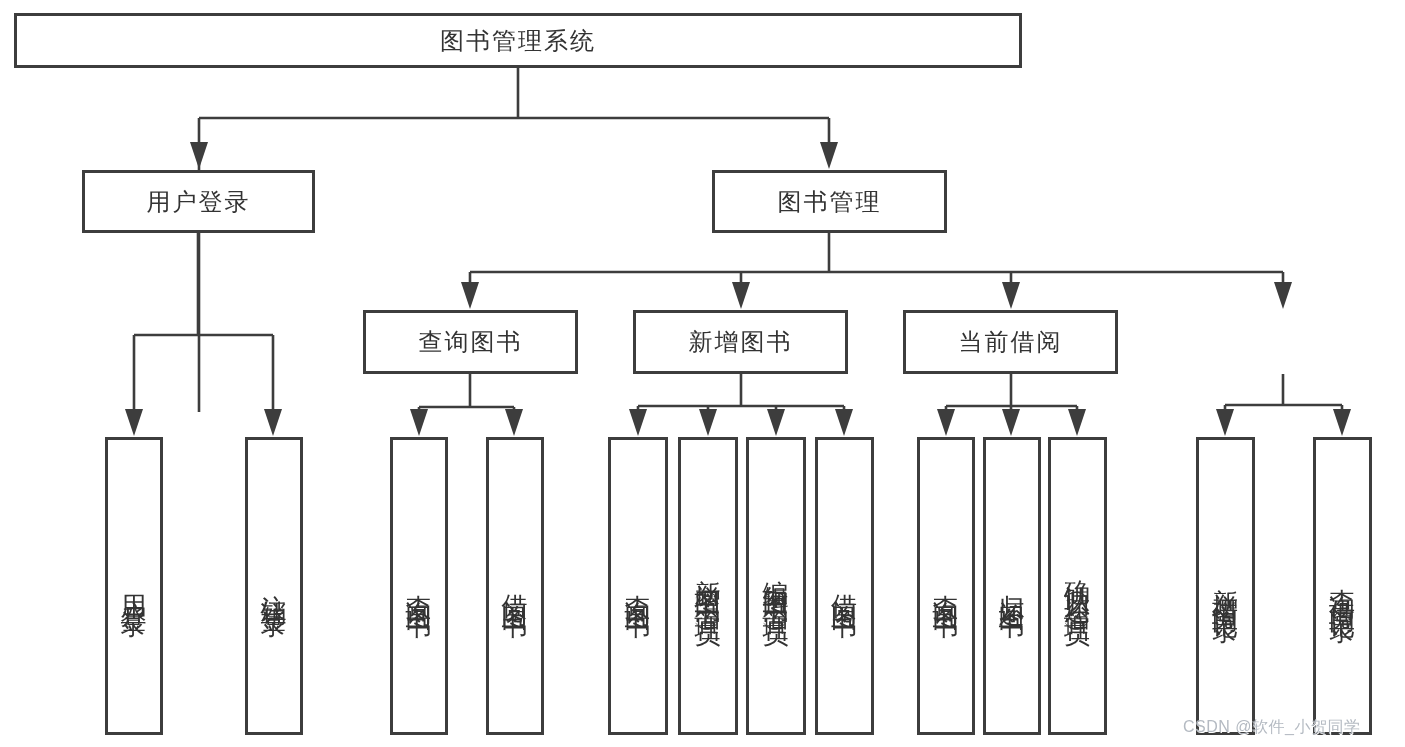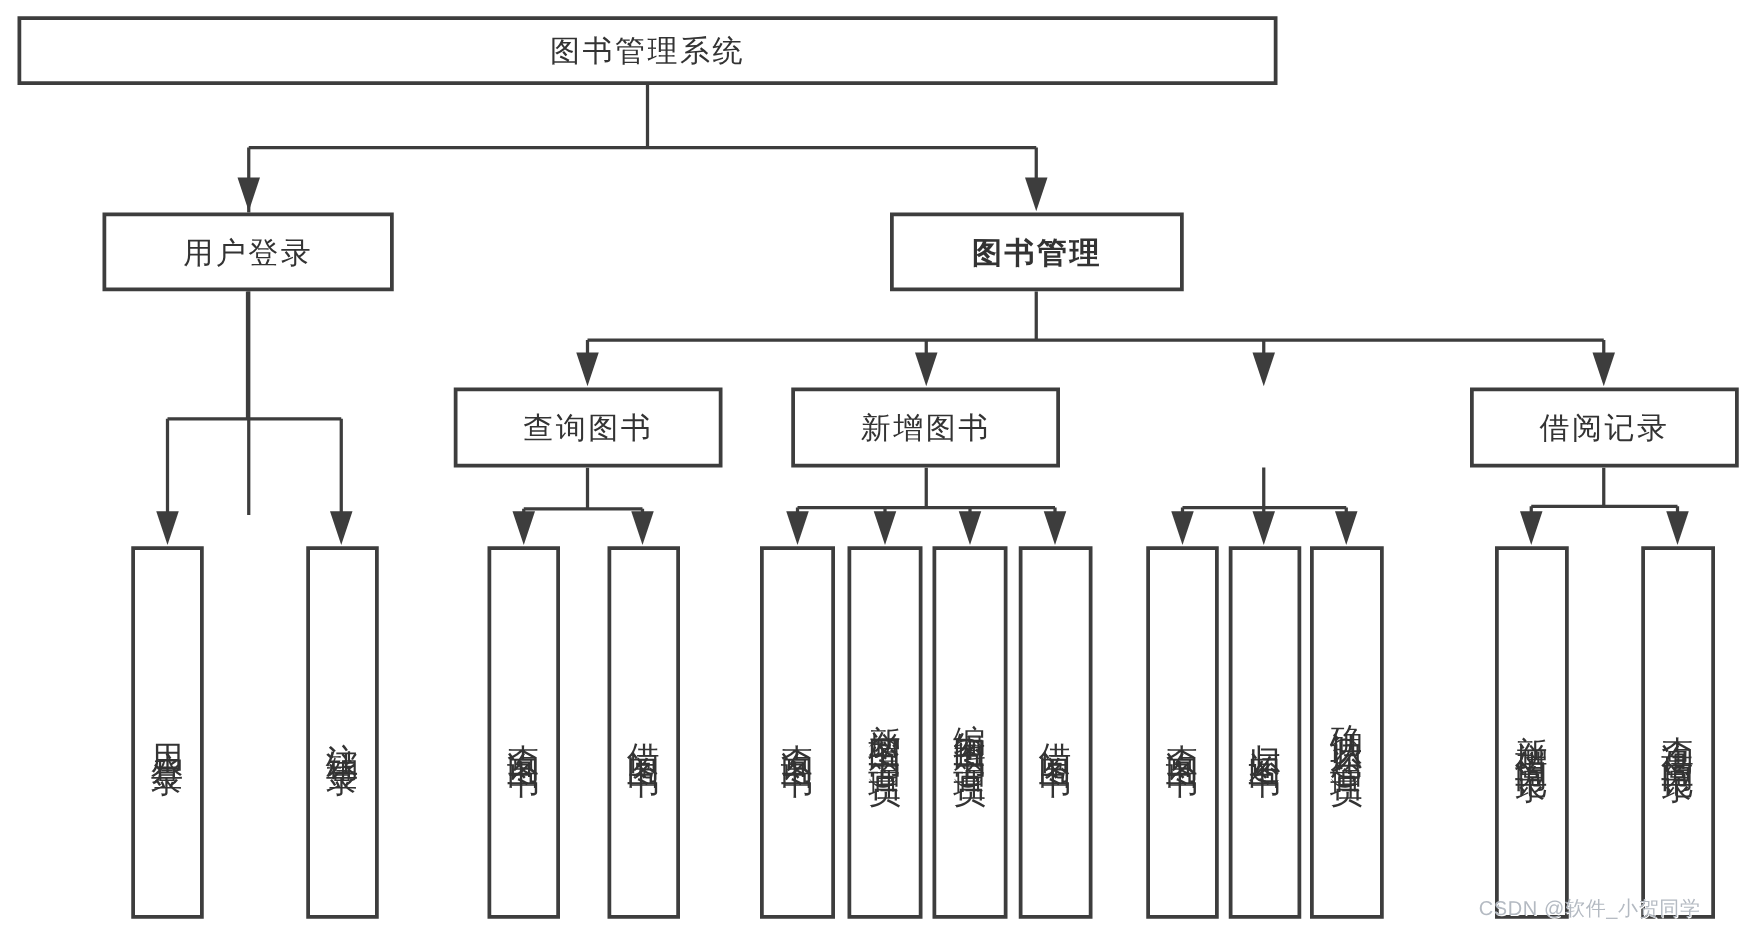--- a/index.html
+++ b/index.html
@@ -102,32 +102,32 @@
     </g>
   </svg>
 
   <div class="node h-node" style="left:14px; top:13px; width:1008px; height:55px;">
     <span>图书管理系统</span>
   </div>
 
   <div class="node h-node" style="left:82px; top:170px; width:233px; height:63px;">
     <span>用户登录</span>
   </div>
-  <div class="node h-node" style="left:712px; top:170px; width:235px; height:63px;font-weight:bold;">
+  <div class="node h-node" style="left:712px; top:170px; width:235px; height:63px;">
     <span>图书管理</span>
   </div>
 
   <div class="node h-node" style="left:363px; top:310px; width:215px; height:64px;">
     <span>查询图书</span>
   </div>
   <div class="node h-node" style="left:633px; top:310px; width:215px; height:64px;">
     <span>新增图书</span>
   </div>
-  <div class="node h-node" style="left:1176px; top:310px; width:215px; height:64px;">
-    <span>借阅记录</span>
+  <div class="node h-node" style="left:903px; top:310px; width:215px; height:64px;">
+    <span>当前借阅</span>
   </div>
 
   <div class="node v-node" style="left:105px; top:437px; width:58px; height:298px;">
     <span>用户登录</span>
   </div>
   <div class="node v-node" style="left:245px; top:437px; width:58px; height:298px;">
     <span>注销登录</span>
   </div>
 
   <div class="node v-node" style="left:390px; top:437px; width:58px; height:298px;">

